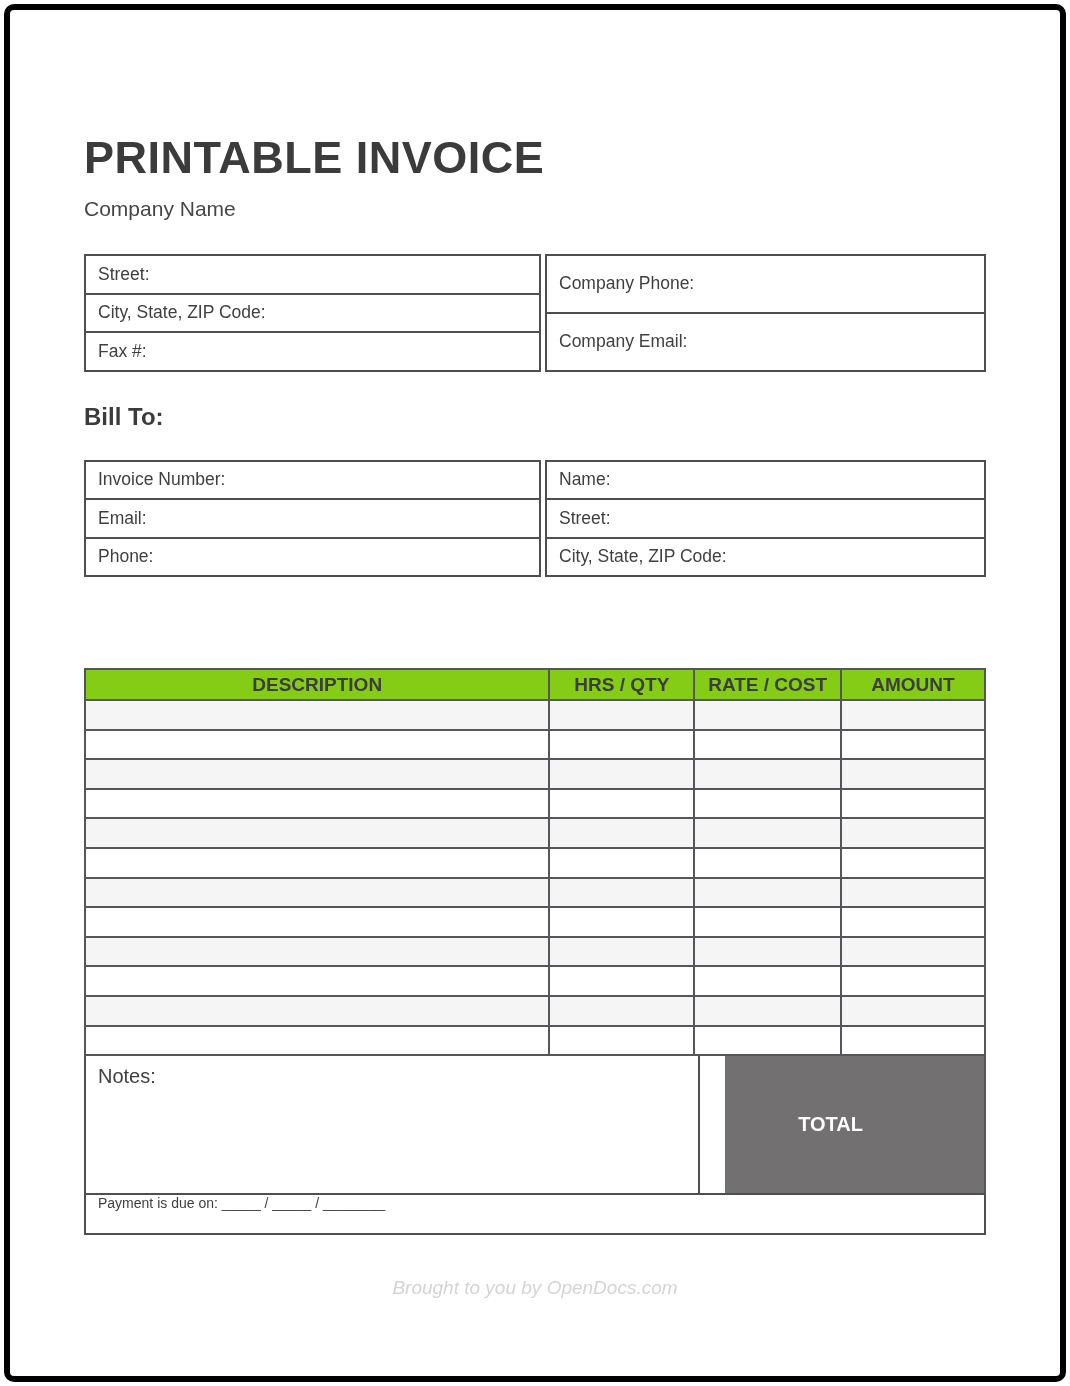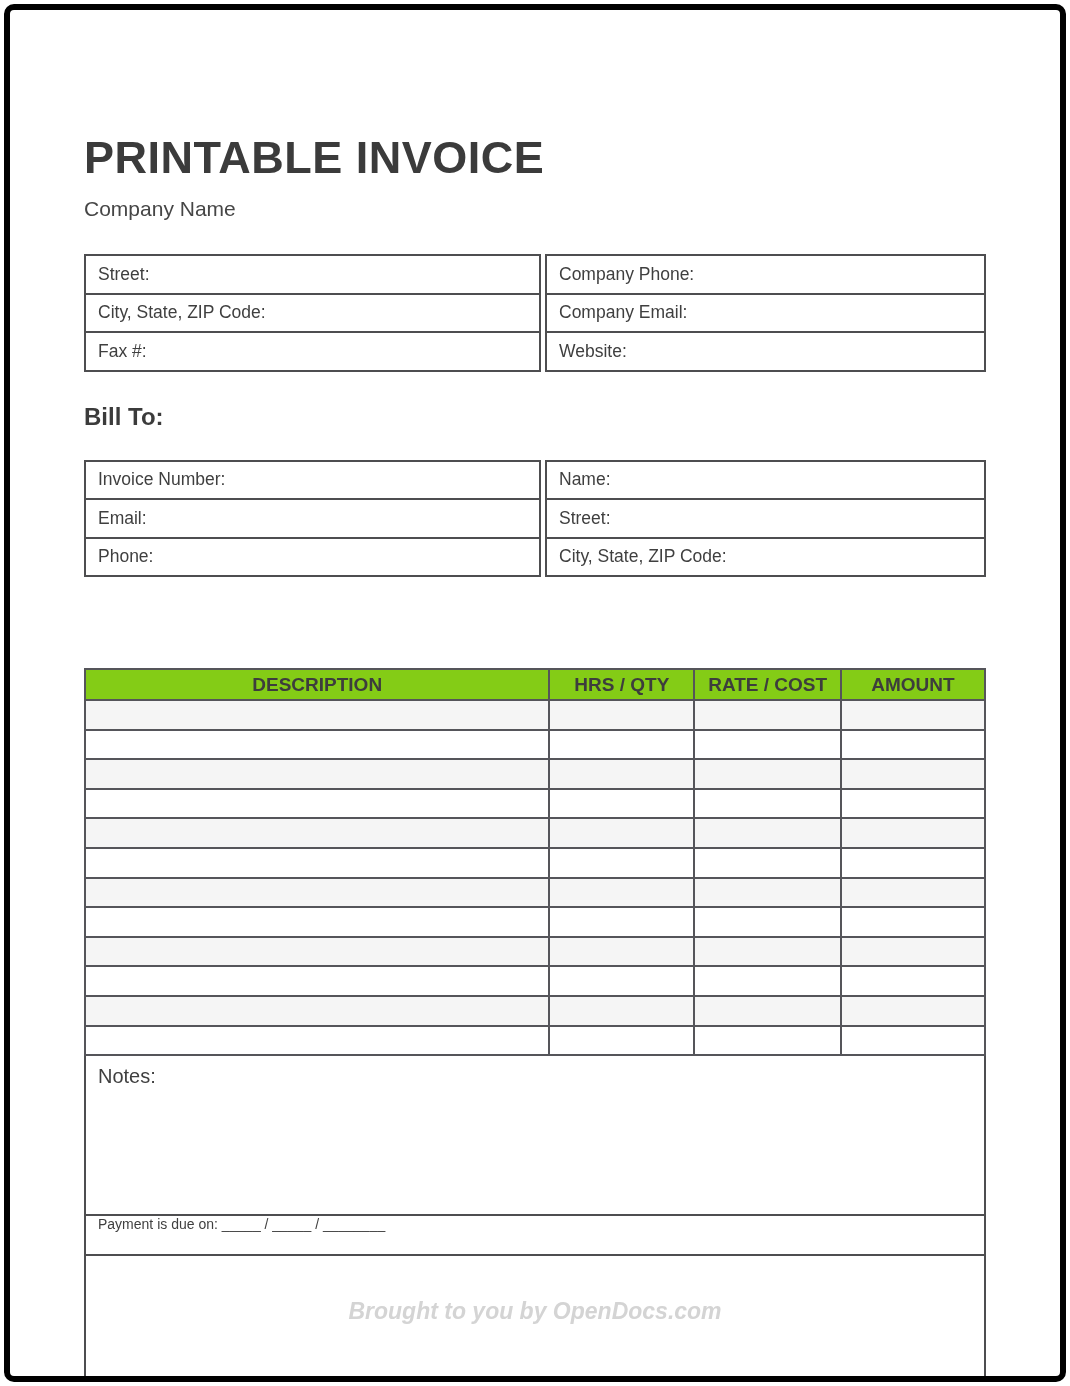--- a/index.html
+++ b/index.html
@@ -61,21 +61,21 @@
     border: 2px solid #55555a;
     height: 31px;
     font-size: 19px;
     font-weight: bold;
     color: #3d3d3d;
     text-align: center;
     background: #84cc16;
   }
   table.items td { border: 2px solid #55555a; height: 29.6px; background: #ffffff; }
   table.items tbody tr:nth-child(odd) td { background: #f5f5f5; }
-  .bottom { display: flex; width: 100%; height: 158px; flex-direction: column; }
+  .bottom { display: flex; width: 100%; height: 137px; }
   .notes-box {
     flex: 0 0 616px;
     border-left: 2px solid #4e4e50;
     border-right: 2px solid #4e4e50;
     padding: 9px 12px;
     font-size: 20px;
     color: #3f3f3f;
   }
   .summary { flex: 1; border-right: 2px solid #55555a; display: flex; flex-direction: column; }
   .srow { display: flex; height: 39.6px; border-bottom: 2px solid #7b7878; }
@@ -111,23 +111,23 @@
     height: 42px;
     display: flex;
     align-items: flex-start;
     padding-left: 12px;
     font-size: 14px;
     color: #3f3f3f;
   }
   .footer-credit {
     margin-top: 42px;
     text-align: center;
-    font-size: 23px;
+    font-size: 19px;
     font-style: italic;
-    font-weight: bold;
+    font-weight: normal;
     color: #d4d4d4;
   }
 </style>
 </head>
 <body>
 
 <div class="page">
 
   <h1 class="title">PRINTABLE INVOICE</h1>
   <div class="company-name">Company Name</div>
@@ -146,23 +146,20 @@
           </tr>
         </tbody>
     </table>
     <table class="info-table info-right">
       <tbody>
           <tr>
             <td>Company Phone:</td>
           </tr>
           <tr>
             <td>Company Email:</td>
-          </tr>
-          <tr>
-            <td>Website:</td>
           </tr>
         </tbody>
     </table>
   </div>
 
   <h2 class="bill-to">Bill To:</h2>
 
   <div class="info-pair bill-pair">
     <table class="info-table info-left">
       <tbody>

